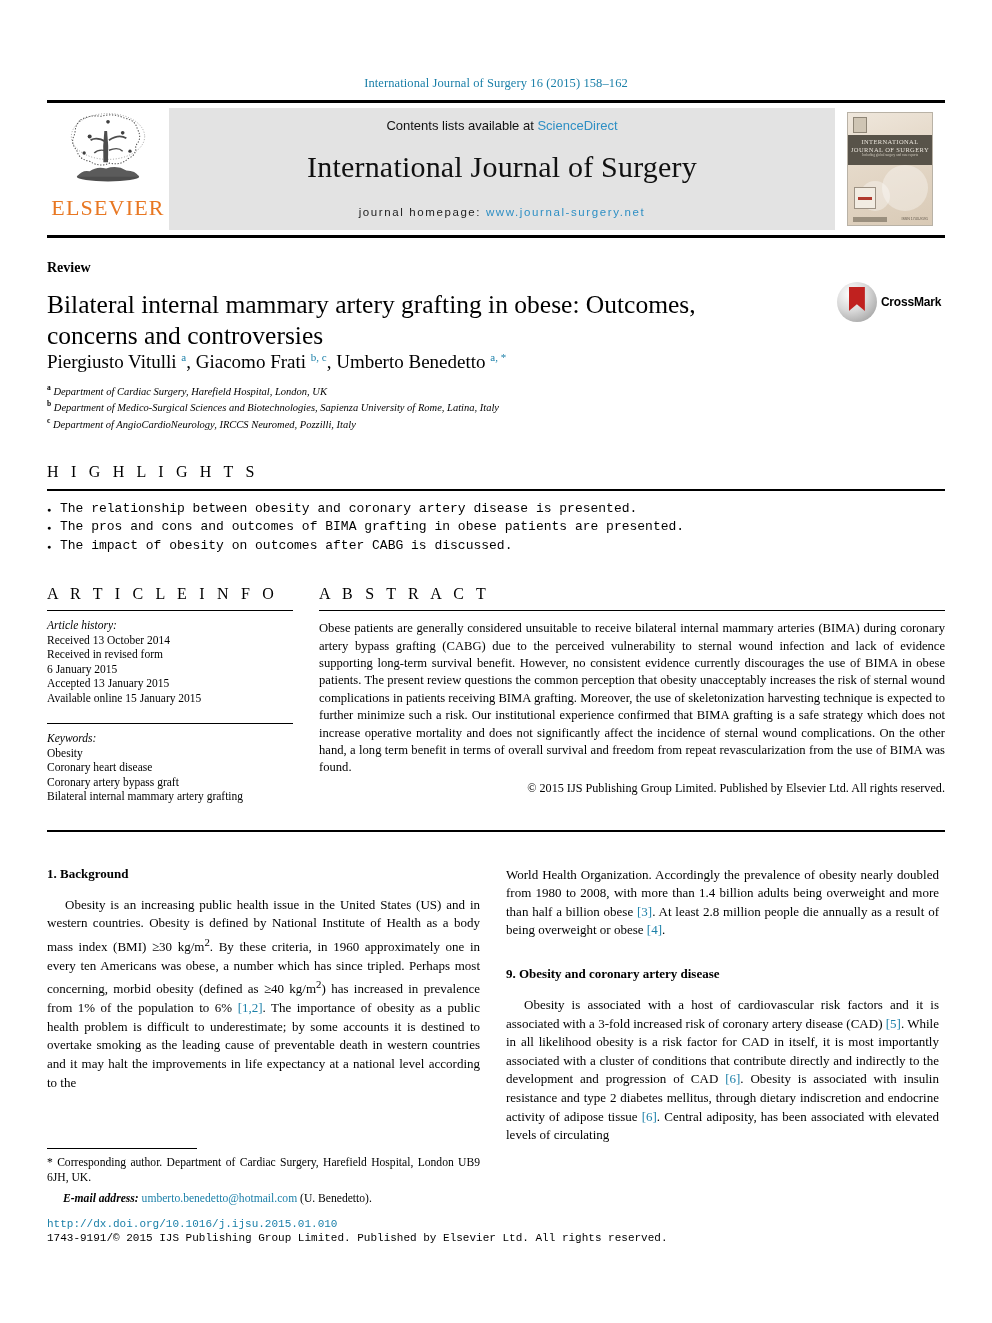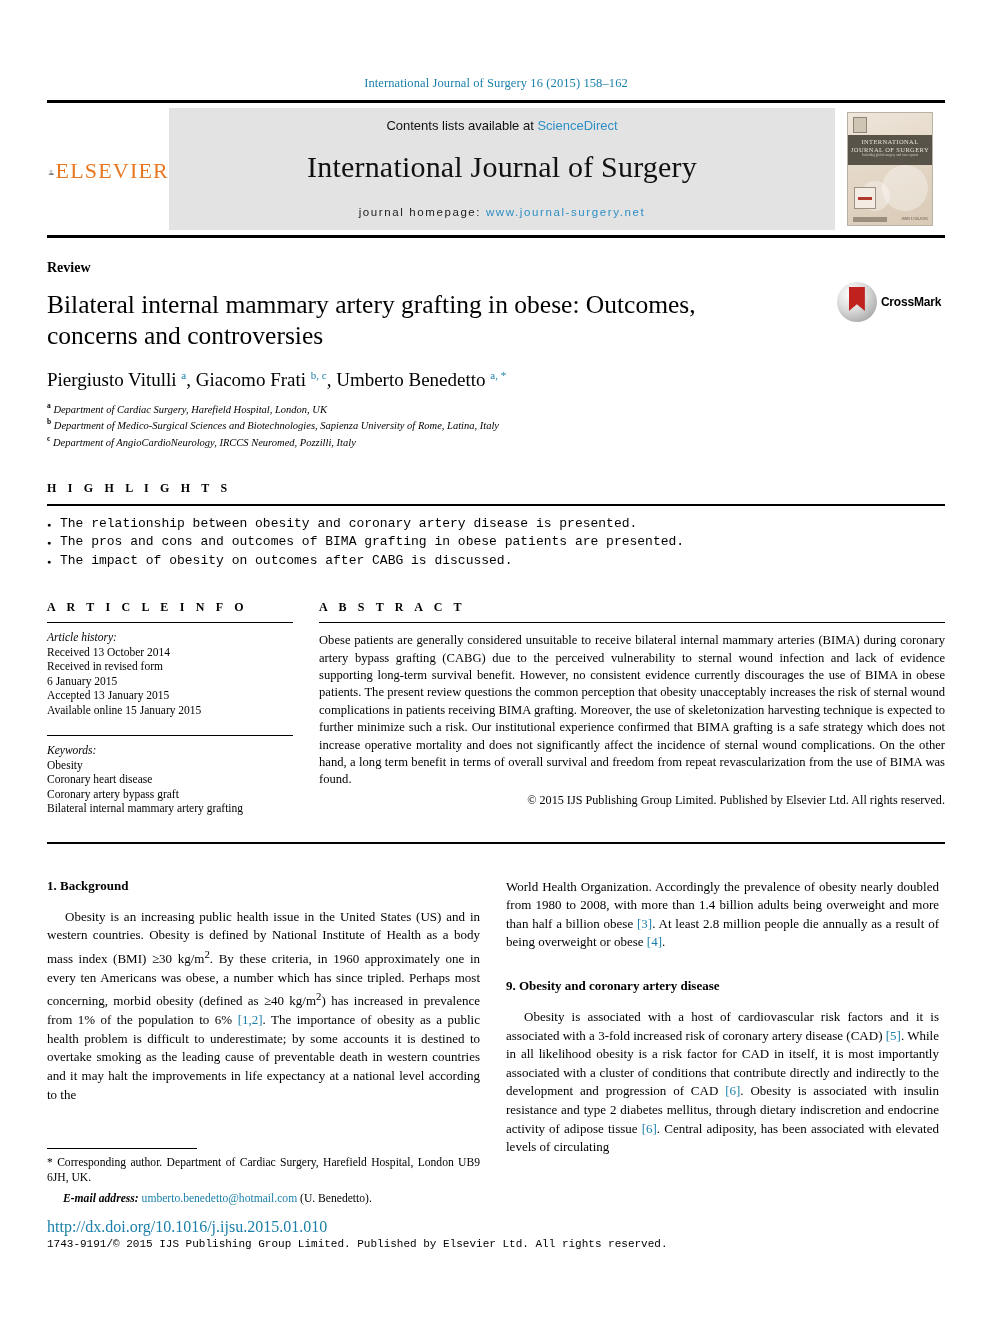--- a/index.html
+++ b/index.html
@@ -39,20 +39,21 @@
     border-bottom: 3px solid #000;
     height: 132px;
     display: flex;
     align-items: stretch;
     position: relative;
   }
   .elsevier-block {
     width: 122px;
     flex: 0 0 122px;
     display: flex;
+    flex-direction: column;
     align-items: center;
     justify-content: flex-start;
     padding-top: 6px;
     box-sizing: border-box;
   }
   .tree-icon {
     width: 92px;
     height: 88px;
   }
   .elsevier-word {
@@ -179,21 +180,20 @@
     font-family: "Liberation Serif", serif;
     font-size: 25.5px;
     line-height: 31px;
     margin-top: 13px;
     max-width: 700px;
     font-weight: 400;
   }
   .authors {
     font-family: "Liberation Serif", serif;
     font-size: 19px;
-    margin-top: 18px;
   }
   .authors sup {
     color: #1a7fa8;
     font-size: 11px;
     vertical-align: super;
   }
   .affils {
     margin-top: 9px;
   }
   .affil {
@@ -238,22 +238,22 @@
     font-family: "Liberation Sans", sans-serif;
     font-weight: bold;
     font-size: 12px;
     margin-left: 4px;
     letter-spacing: -0.2px;
   }
 
   
   .sec-head {
     font-family: "Liberation Serif", serif;
-    font-weight: bold;
-    font-size: 12px;
+    font-weight: normal;
+    font-size: 16px;
     letter-spacing: 4.2px;
   }
   .rule-thin {
     border-top: 1px solid #000;
     margin-top: 7px;
   }
   .rule-thick {
     border-top: 2px solid #000;
   }
 
@@ -379,22 +379,22 @@
   .fn-email a, .fn-email .mail { color: #1a7fa8; text-decoration: none; }
 
   .footer {
     position: absolute;
     left: 47px;
     top: 1218px;
     width: 898px;
   }
   .footer .doi {
     color: #1a7fa8;
-    font-family: Liberation Serif, serif;
-    font-size: 16px;
+    font-family: Liberation Mono, monospace;
+    font-size: 11px;
     text-decoration: none;
     display: block;
   }
   .footer .issn-line {
     font-family: Liberation Mono, monospace;
     font-size: 11px;
     margin-top: 2px;
   }
 </style>
 </head>

